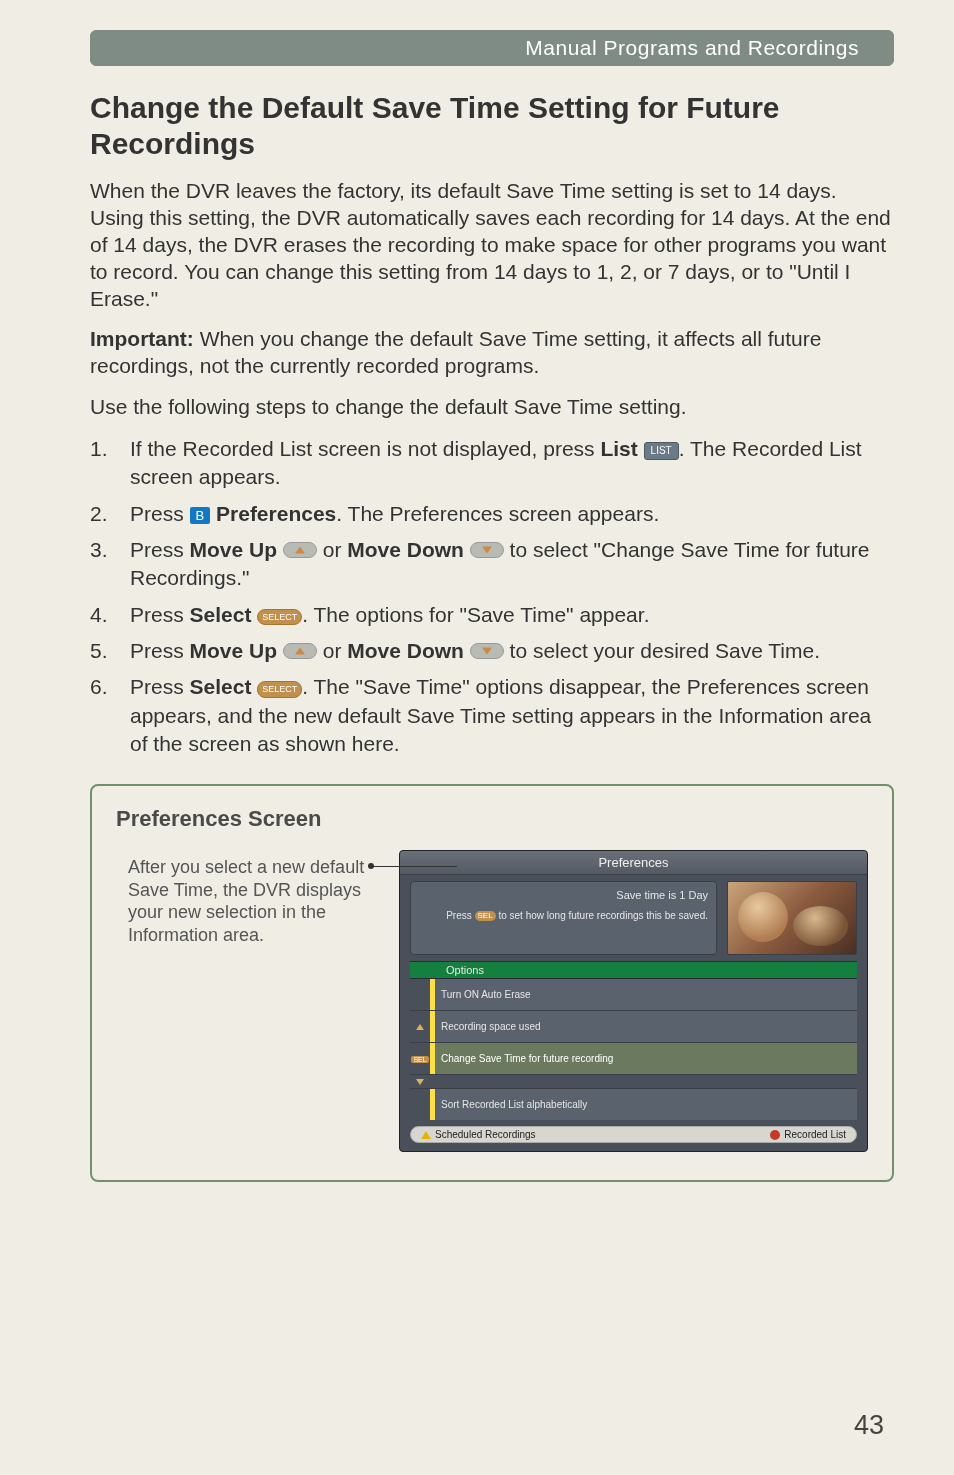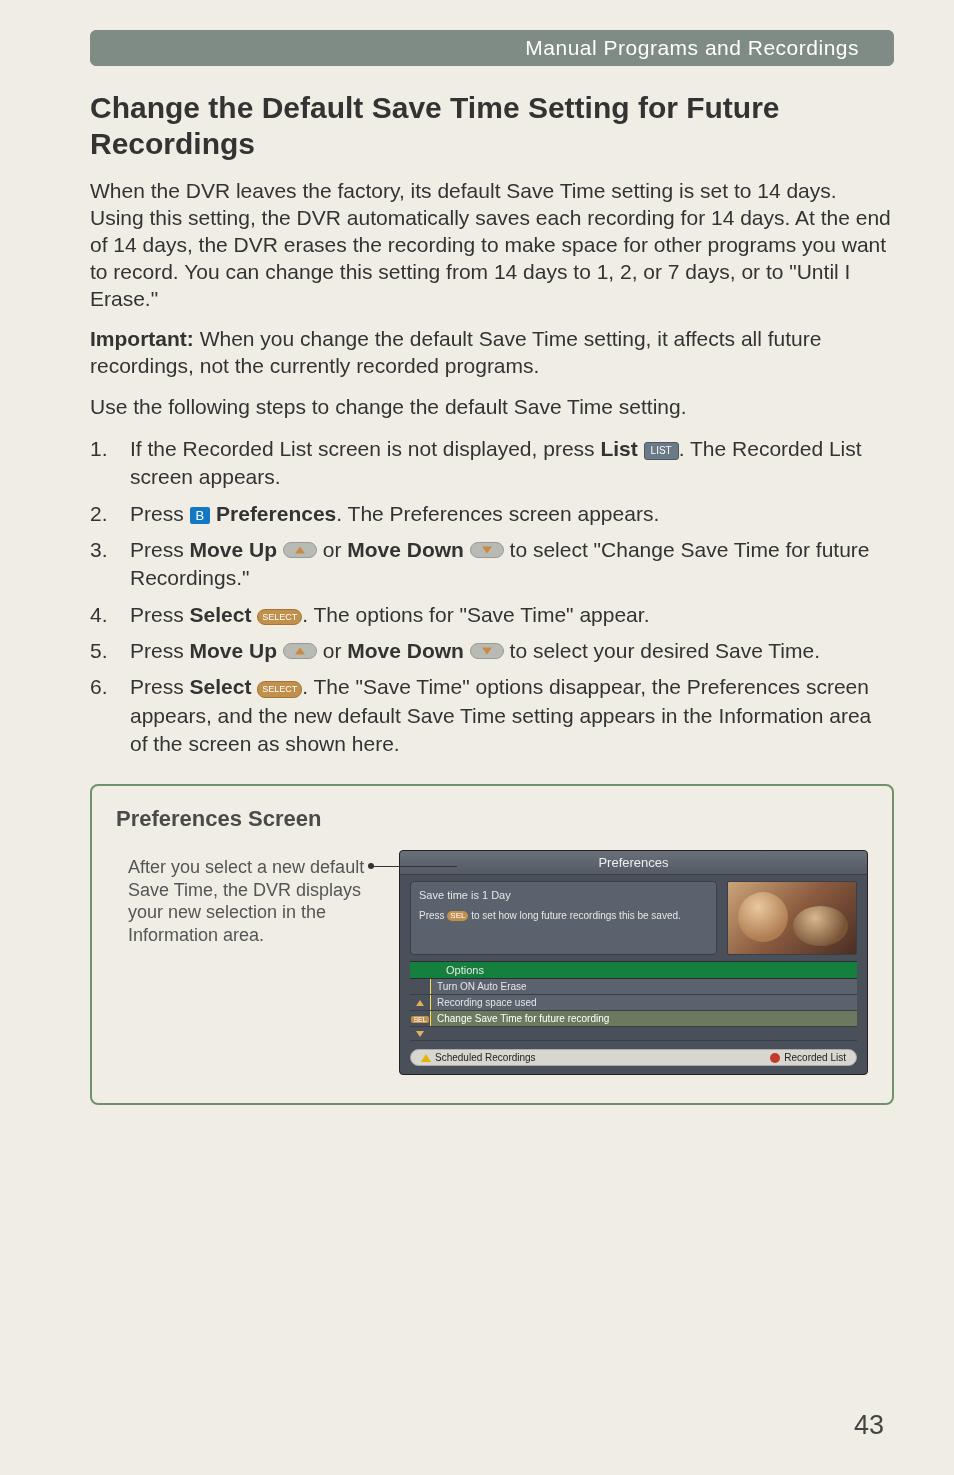--- a/index.html
+++ b/index.html
@@ -152,20 +152,21 @@
     gap: 10px;
   }
   .tv-info {
     flex: 1;
     background: #5a626e;
     border: 1px solid #3a3f47;
     border-radius: 4px;
     padding: 6px 8px;
     font-size: 10px;
     line-height: 1.3;
+    text-align: right;
   }
   .tv-info .line1 { font-size: 11px; margin-bottom: 6px; }
   .sel-pill {
     display:inline-block;
     background:#c2904d;
     color:#fff;
     font-size:8px;
     padding:0 3px;
     border-radius:6px;
     vertical-align:1px;
@@ -220,23 +221,23 @@
     color:#ccc;
     padding: 1px 0;
   }
   .opt-knob .tri-up { display:inline-block; width:0;height:0;border-left:4px solid transparent;border-right:4px solid transparent;border-bottom:6px solid #e0b060; }
   .opt-knob .tri-down { display:inline-block; width:0;height:0;border-left:4px solid transparent;border-right:4px solid transparent;border-top:6px solid #e0b060; }
   .opt-knob .sel-sq {
     display:inline-block; background:#c2904d; color:#fff; font-size:7px; padding:0 2px; border-radius:2px;
   }
   .opt-label {
     flex:1;
-    padding: 2px 6px;
+    padding: 10px 6px;
     background:#5a626e;
-    border-left:1px solid #fde047;
+    border-left:5px solid #fde047;
   }
   .opt-row.highlight .opt-label { background:#6b7a5e; color:#fff; }
 
   .footer-bar {
     margin: 6px 10px 0 10px;
     background: #d7d7d0;
     border-radius: 10px;
     padding: 2px 10px;
     display:flex;
     justify-content: space-between;
@@ -341,20 +342,21 @@
         </div>
         <div class="opt-row highlight">
           <div class="opt-knob"><span class="sel-sq">SEL</span></div>
           <div class="opt-label">Change Save Time for future recording</div>
         </div>
         <div class="opt-row">
           <div class="opt-knob"><span class="tri-down"></span></div>
         </div>
         <div class="opt-row">
           <div class="opt-knob"></div>
+          <div class="opt-label">Sort Recorded List alphabetically</div>
         </div>
       </div>
       <div class="footer-bar">
         <div class="footer-item">
           <span class="tri-a"></span>
           <span>Scheduled Recordings</span>
         </div>
         <div class="footer-item">
           <span class="dot-c"></span>
           <span>Recorded List</span>

